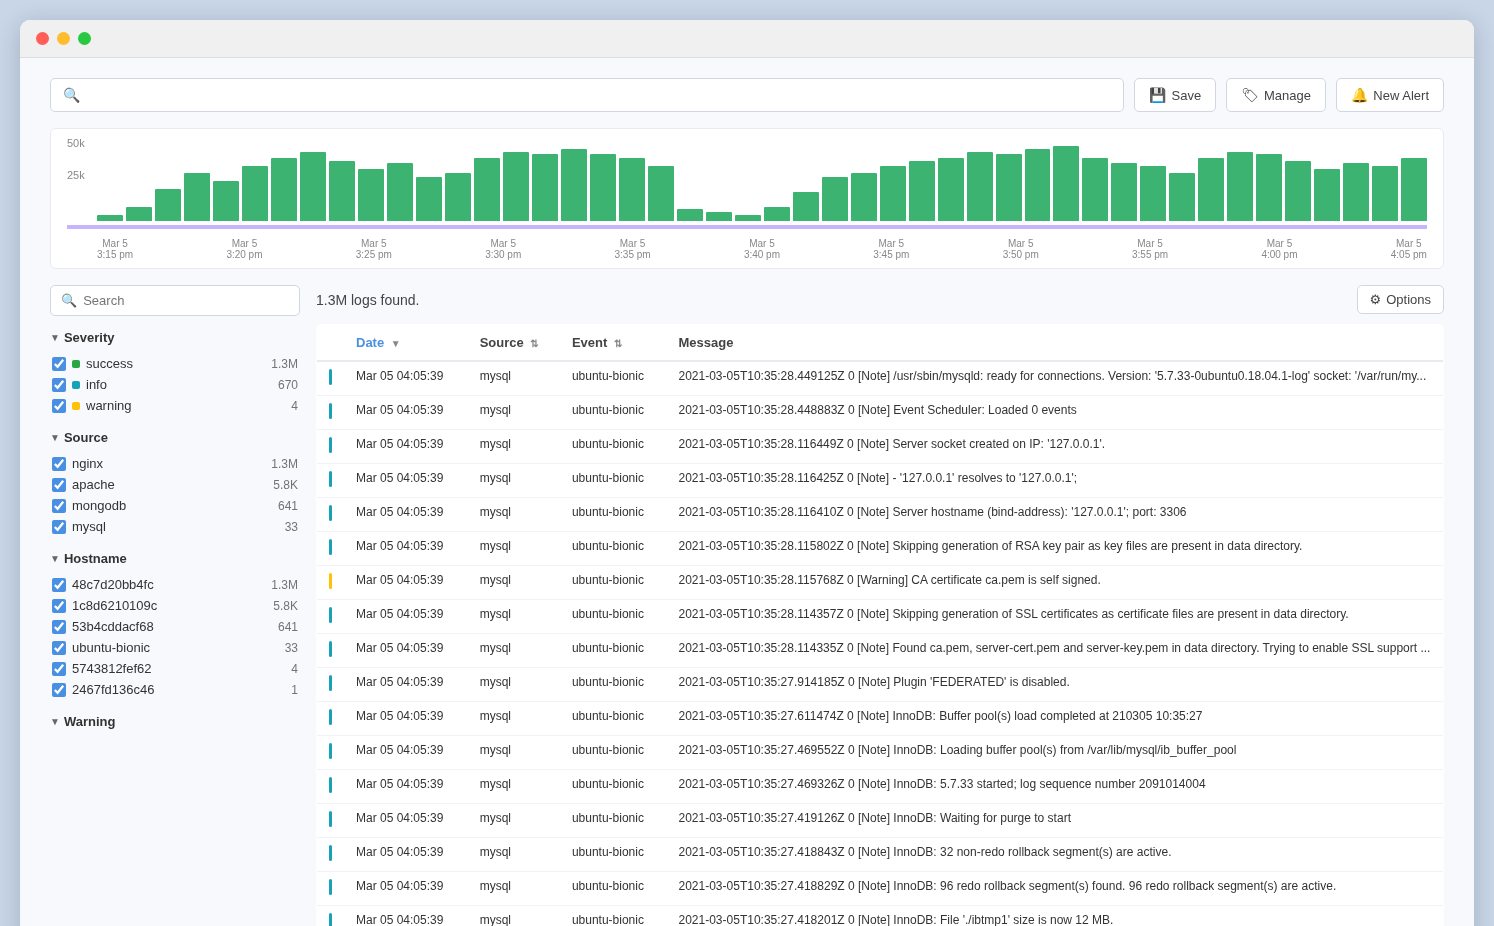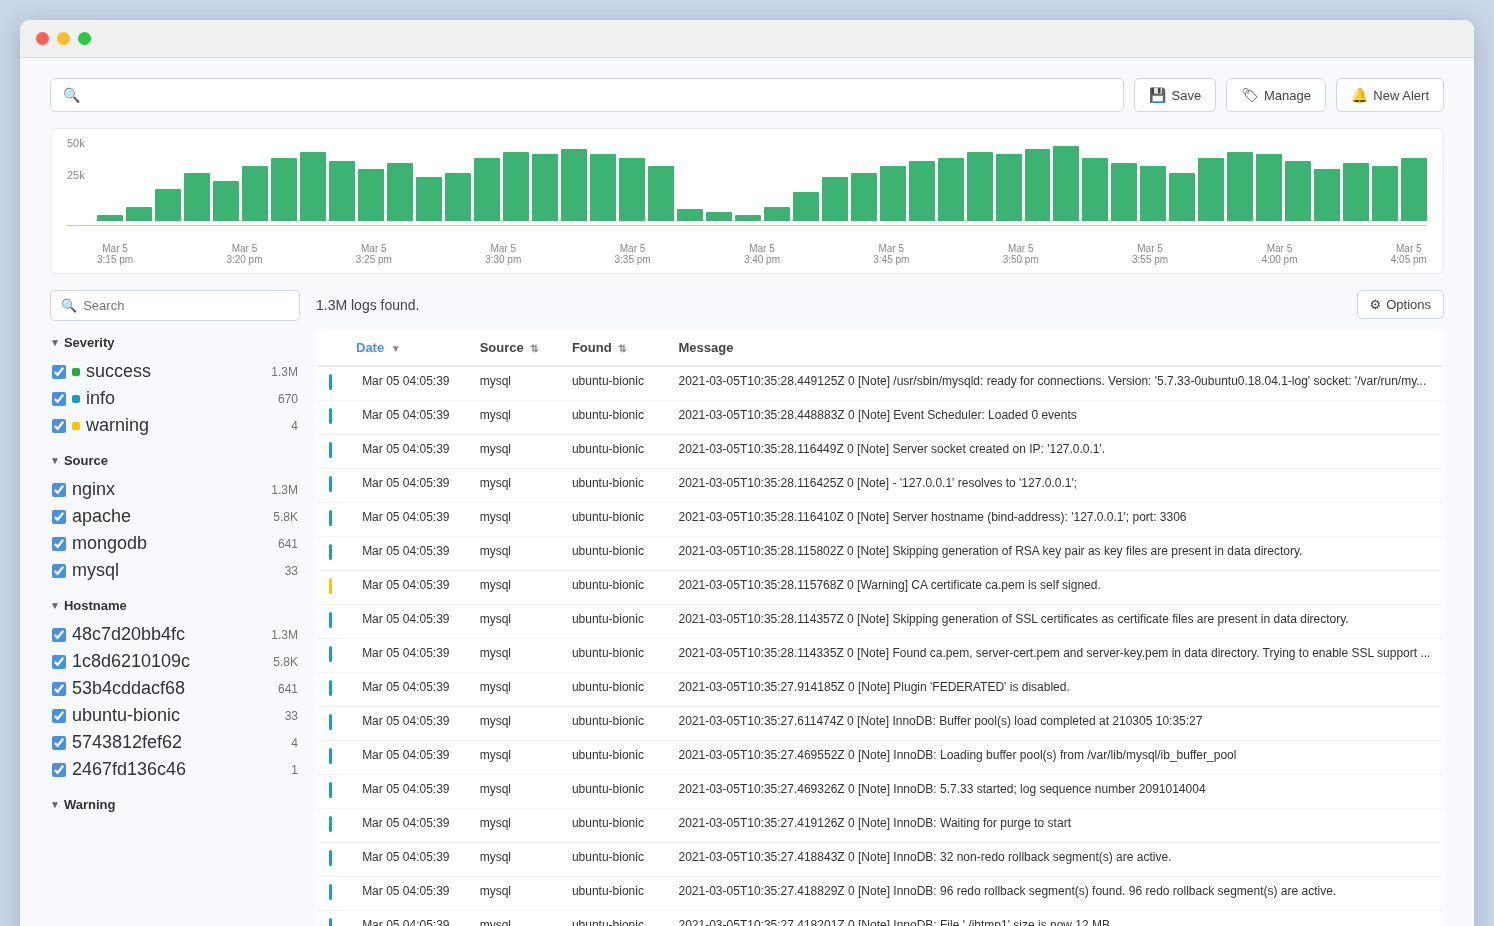--- a/index.html
+++ b/index.html
@@ -105,22 +105,22 @@
     .bar {
       background: #3cb371;
       border-radius: 1px 1px 0 0;
       flex: 1;
       min-width: 4px;
     }
     .chart-xaxis {
       display: flex;
       justify-content: space-between;
       padding-left: 30px;
-      border-top: 1px solid #c4b5fd;
-      padding-top: 17px;
+      border-top: 4px solid #c4b5fd;
+      padding-top: 9px;
     }
     .chart-xaxis span { font-size: 10px; color: #888; text-align: center; }
     
     
     .main-layout {
       display: flex;
       gap: 16px;
     }
     
     
@@ -170,21 +170,21 @@
     .filter-item input[type="checkbox"] {
       width: 14px; height: 14px;
       accent-color: #4a90e2;
     }
     .severity-dot {
       width: 8px; height: 8px; border-radius: 2px; display: inline-block; flex-shrink: 0;
     }
     .dot-success { background: #28a745; }
     .dot-info { background: #17a2b8; }
     .dot-warning { background: #ffc107; }
-    .filter-label { flex: 1; color: #333; font-size: 18px; }
+    .filter-label { flex: 1; color: #333; font-size: 13px; }
     .filter-count { color: #737373; font-size: 12px; margin-left: auto; }
     
     
     .log-area {
       flex: 1;
       min-width: 0;
     }
     
     .log-header {
       display: flex;
@@ -232,21 +232,21 @@
     
     .log-table tbody tr {
       border-bottom: 1px solid #f0f2f7;
     }
     .log-table tbody td {
       padding: 7px 12px;
       font-size: 12px;
       color: #333;
       vertical-align: top;
     }
-    .td-date { white-space: nowrap; color: #555; text-align: center; }
+    .td-date { white-space: nowrap; color: #555; }
     .td-source { white-space: nowrap; }
     .td-host { white-space: nowrap; }
     .td-msg { color: #444; overflow: hidden; text-overflow: ellipsis; max-width: 700px; }
     
     .severity-bar {
       width: 3px;
       height: 16px;
       border-radius: 2px;
       display: inline-block;
     }
@@ -475,21 +475,21 @@
               <th style="width:8px; padding:10px 4px 10px 8px;"></th>
               <th class="col-date">
                 <span>Date</span>
                 <span class="sort-icon">▼</span>
               </th>
               <th>
                 <span>Source</span>
                 <span class="sort-icon">⇅</span>
               </th>
               <th>
-                <span>Found</span>
+                <span>Event</span>
                 <span class="sort-icon">⇅</span>
               </th>
               <th>Message</th>
             </tr>
           </thead>
           <tbody id="log-tbody">
           <tr>
     <td class="td-sev">
       <span class="severity-bar bar-info"></span>
     </td>

